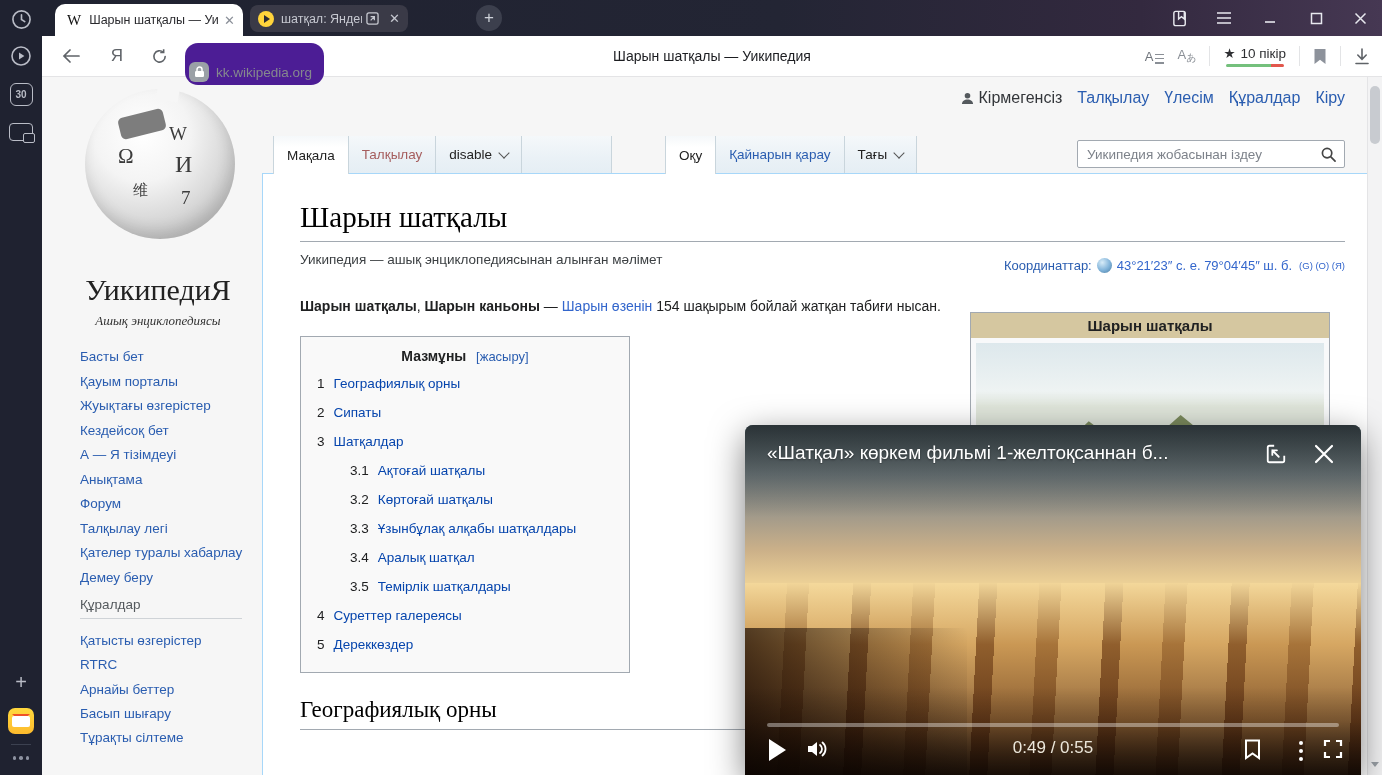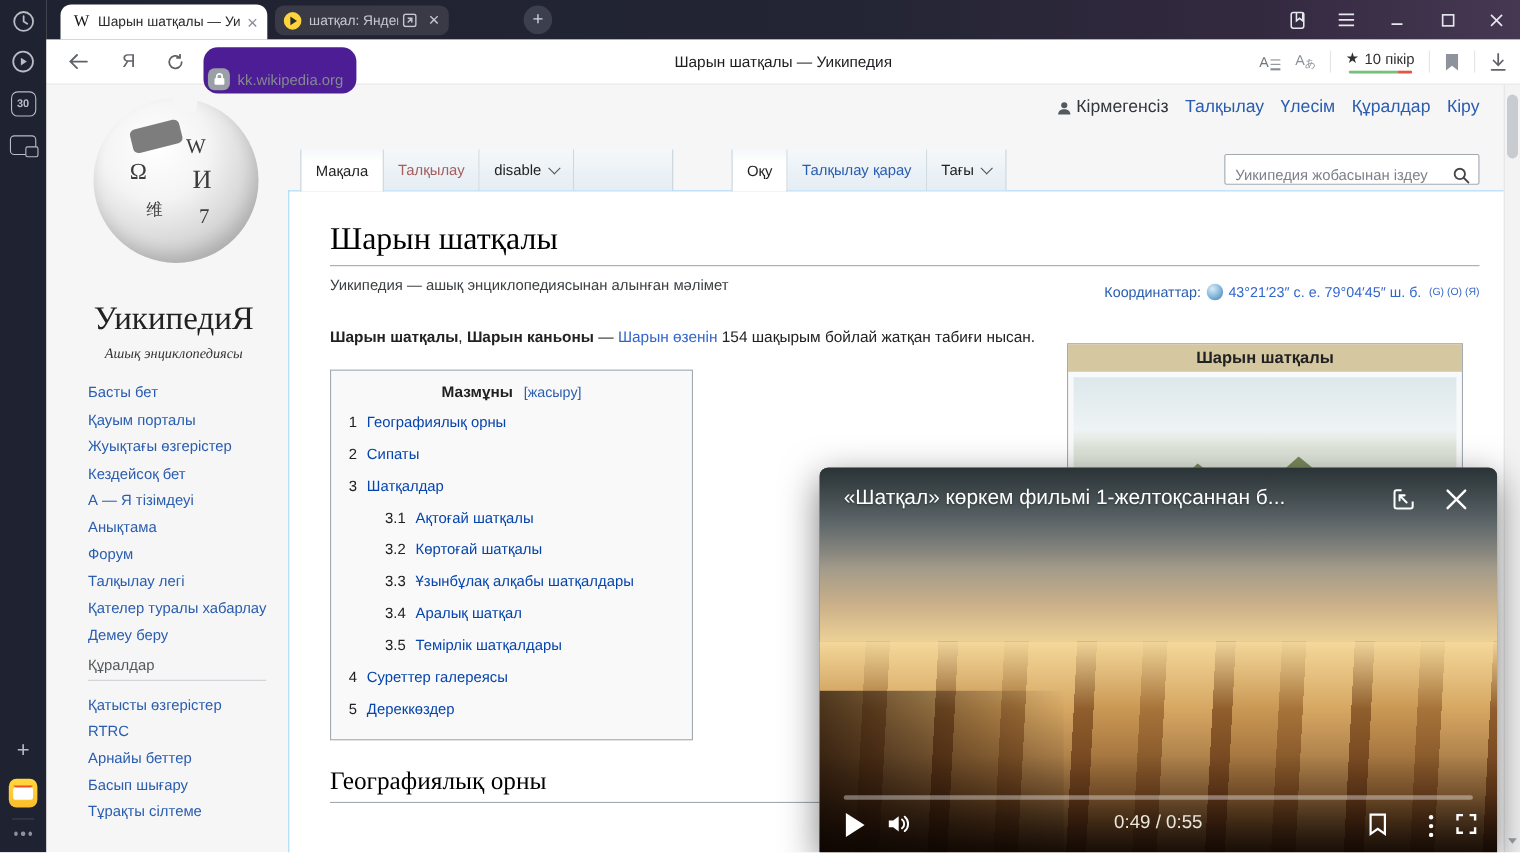--- a/index.html
+++ b/index.html
@@ -80,22 +80,22 @@
   .personal a{color:#2a5db0;text-decoration:none;}
   .ptabs{position:absolute;top:59px;height:38px;display:flex;z-index:5;}
   .ptab{height:37px;box-sizing:border-box;display:flex;align-items:center;padding:0 13px;font-size:13.5px;
     background:linear-gradient(to bottom,#f5f8fa 0%,#eaf1f6 60%,#e5eef4 100%);border-right:1px solid #c9d5dc;color:#2a5db0;white-space:nowrap;}
   .ptab:first-child{border-left:1px solid #c9d5dc;}
   .ptab.on{background:linear-gradient(to bottom,#f5f8fa 0%,#ffffff 30%,#ffffff 100%);height:38px;color:#222;}
   .ptab.red{color:#a55d5d;}
   .ptab.plain{color:#222;}
   .chev{width:7px;height:7px;border-right:1.6px solid #555;border-bottom:1.6px solid #555;transform:rotate(45deg);
     display:inline-block;margin-left:8px;margin-bottom:3px;}
-  .searchbox{position:absolute;top:63px;right:37px;width:232px;height:28px;box-sizing:border-box;
-    border:1px solid #a2a9b1;border-radius:2px;background:#fff;display:flex;align-items:flex-end;z-index:5;}
+  .searchbox{position:absolute;top:63px;right:37px;width:268px;height:28px;box-sizing:border-box;
+    border:1px solid #a2a9b1;border-radius:2px;background:#fff;display:flex;align-items:center;z-index:5;}
   .searchbox input{flex:1;border:none;outline:none;font-size:13.5px;padding:0 6px 0 9px;color:#222;background:transparent;
     font-family:"Liberation Sans","DejaVu Sans",sans-serif;}
   .searchbox input::placeholder{color:#7d828a;}
   .content{position:absolute;left:220px;top:96px;right:14px;bottom:-2px;background:#fff;
     border:1px solid #a7d7f9;border-right:none;border-bottom:none;box-sizing:border-box;
     padding:0 23px 0 37px;z-index:2;}
   .h1{font-family:"Liberation Serif","DejaVu Serif",serif;font-size:29px;font-weight:400;color:#000;
     margin:27px 0 0;padding-bottom:7px;border-bottom:1px solid #a2a9b1;}
   .tagline{margin-top:10px;font-size:13.5px;color:#3c4043;}
   .coords{position:absolute;top:84px;right:23px;font-size:13px;display:flex;align-items:center;gap:5px;}
@@ -370,21 +370,21 @@
       <div class="ptab on plain">Мақала</div>
       <div class="ptab red">Талқылау</div>
       <div class="ptab plain">
         <span>disable</span>
           <span class="chev"></span>
       </div>
       <div class="ptab" style="width:90px;"></div>
     </div>
     <div class="ptabs" style="left:623px;">
       <div class="ptab on plain">Оқу</div>
-      <div class="ptab">Талқылау қарау</div>
+      <div class="ptab">Қайнарын қарау</div>
       <div class="ptab plain">
         <span>Тағы</span>
           <span class="chev"></span>
       </div>
     </div>
 
     <div class="searchbox">
       <input type="text" placeholder="Уикипедия жобасынан іздеу" style="">
       <span style="margin-right:8px;display:flex;">
         <svg width="15" height="15" viewBox="0 0 16 16">

